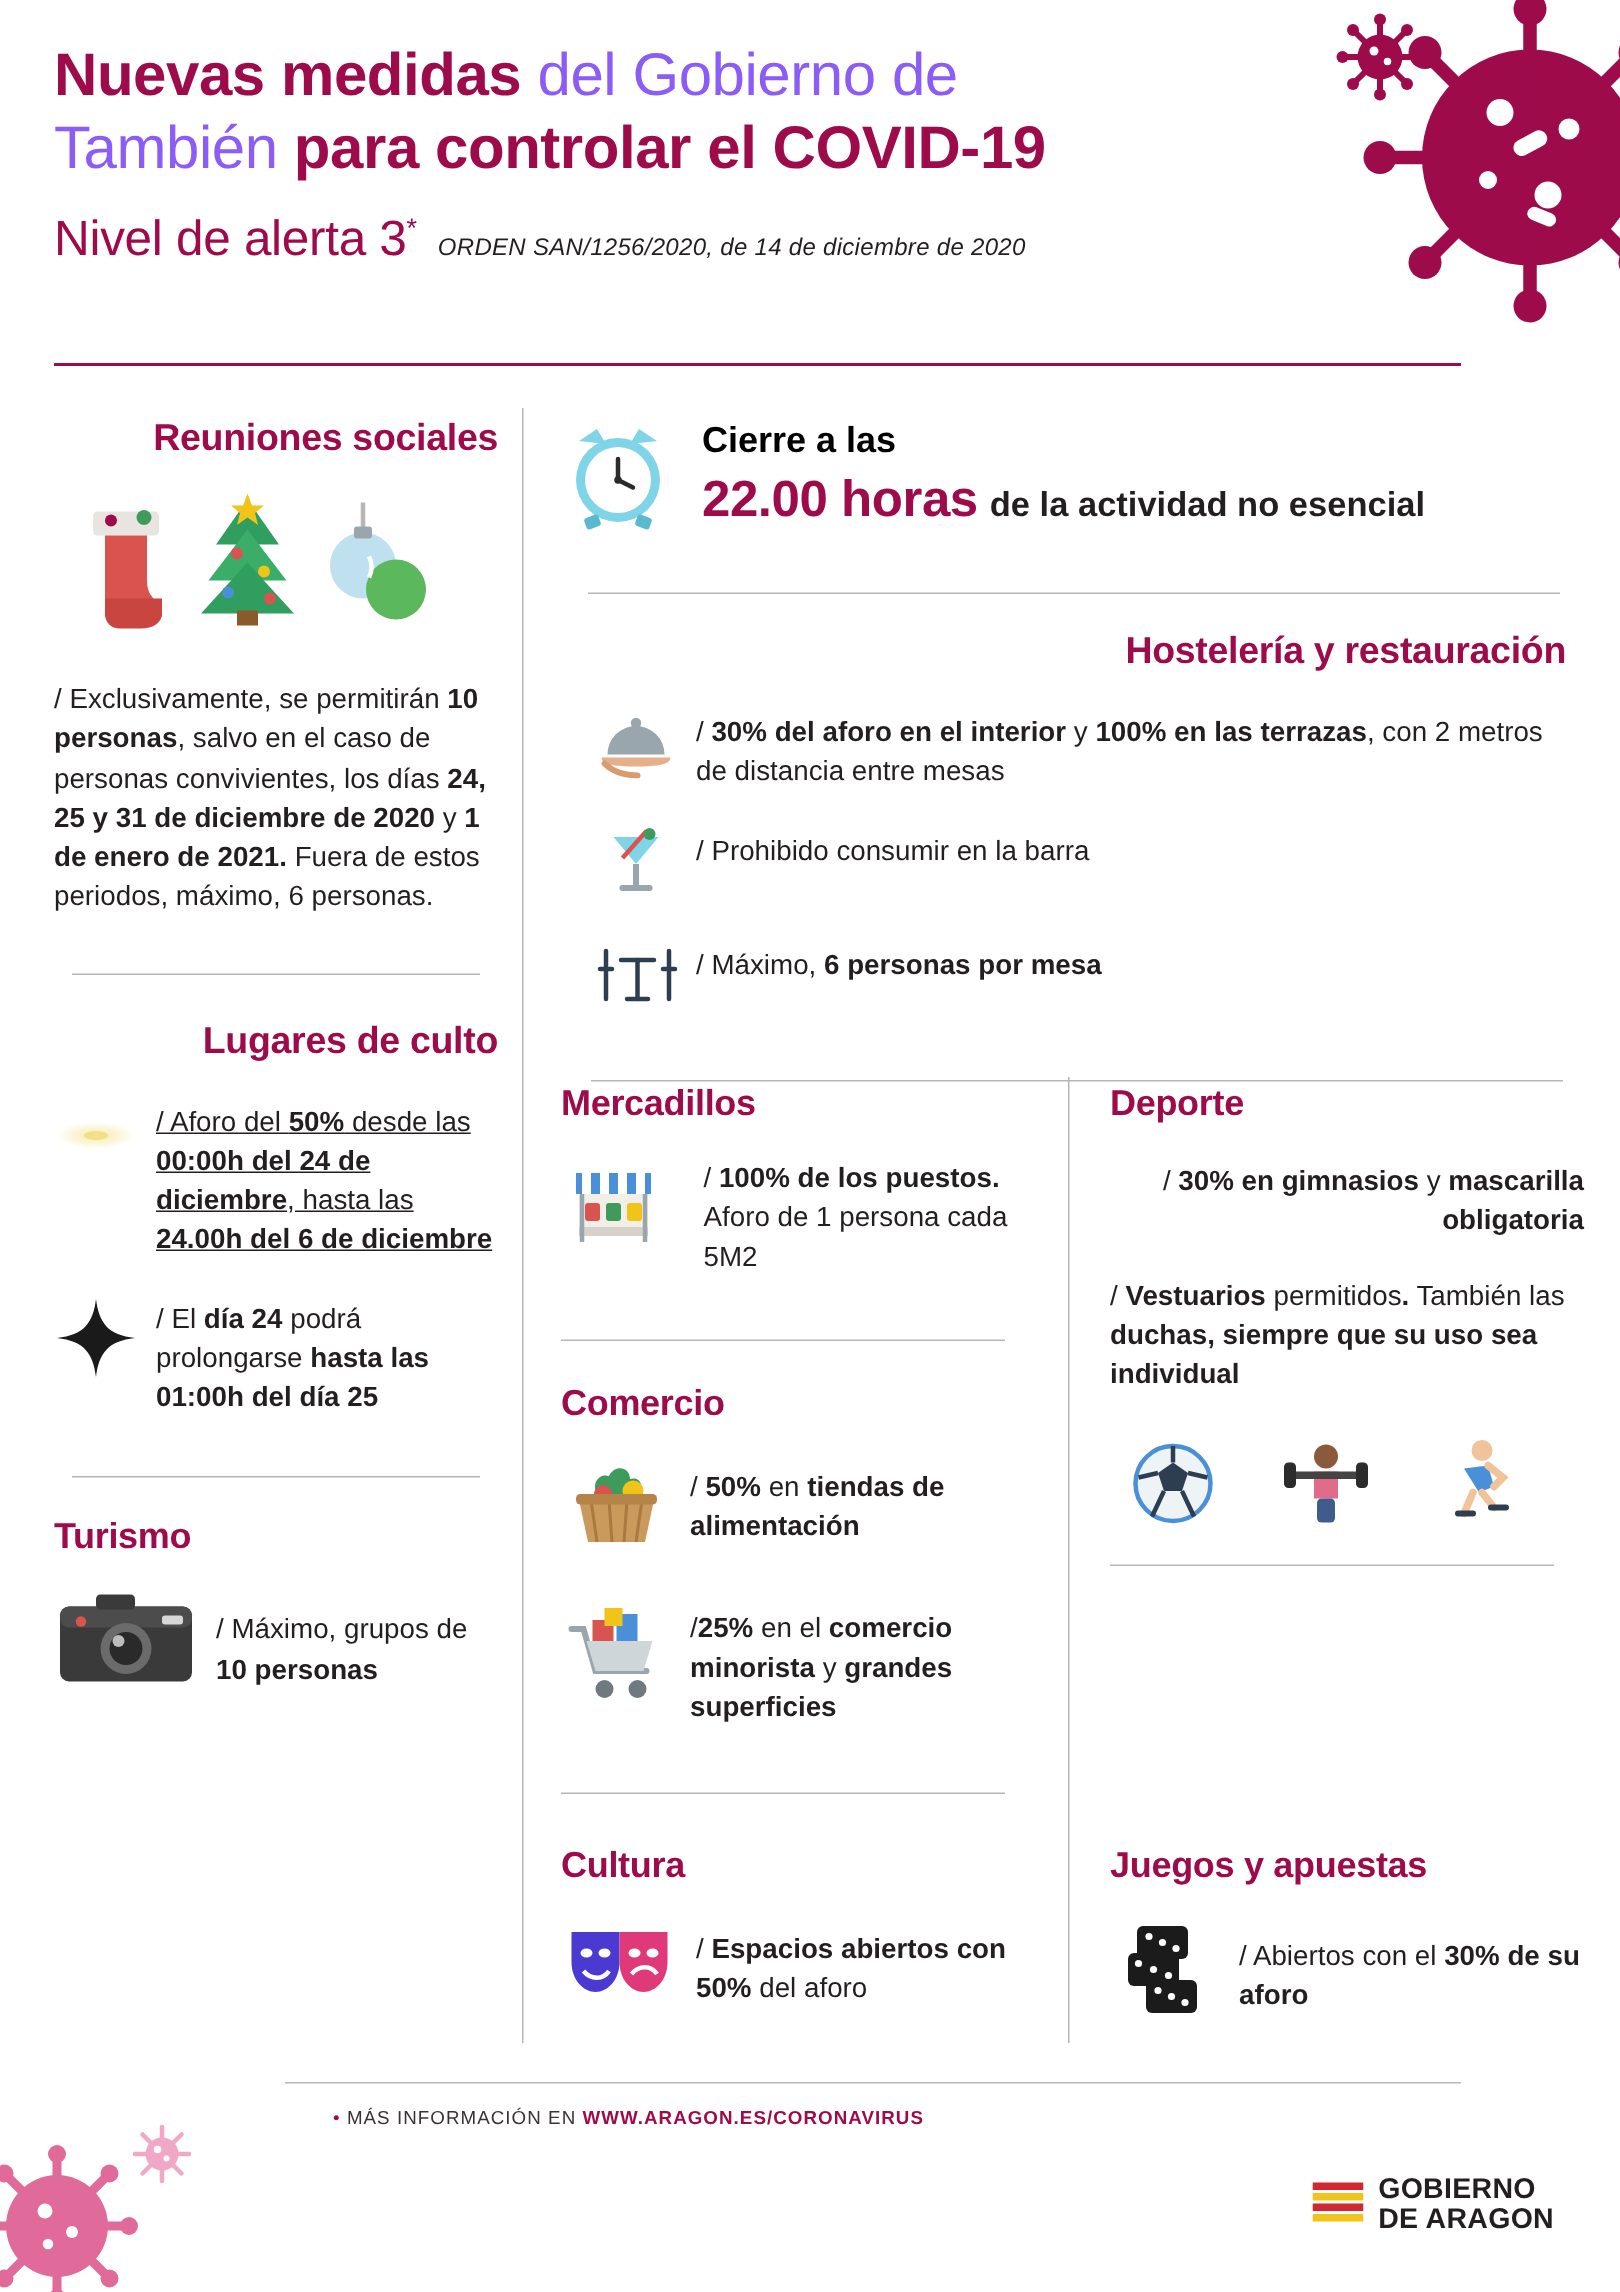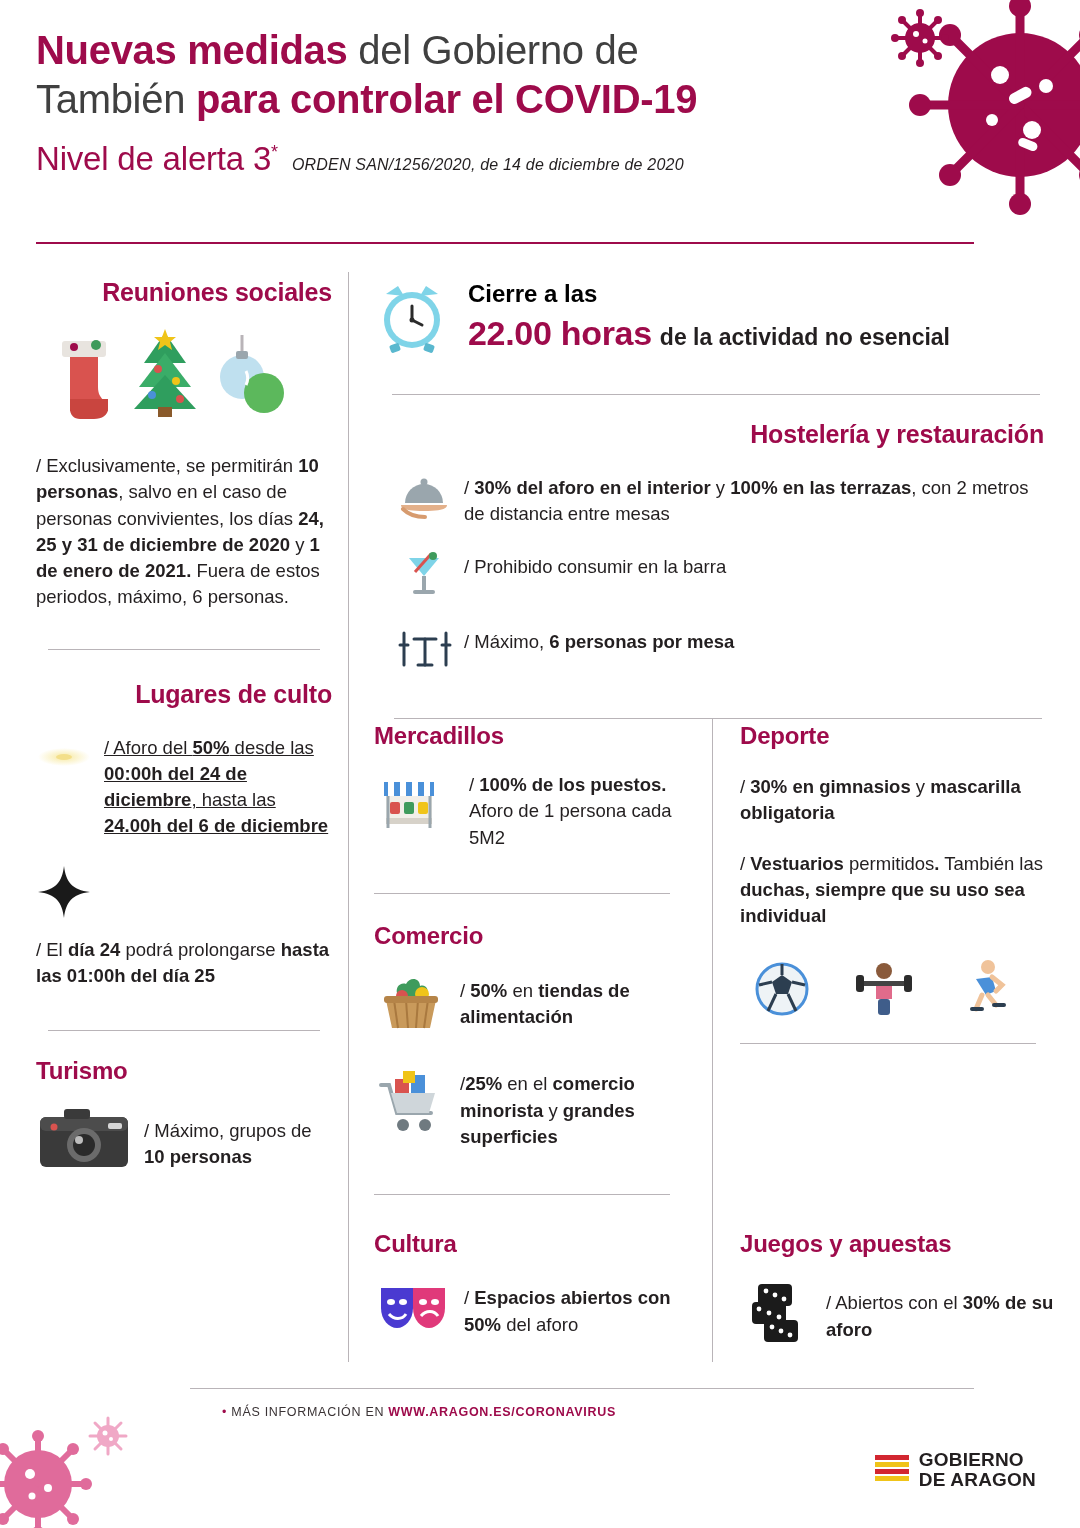--- a/index.html
+++ b/index.html
@@ -14,21 +14,21 @@
 
   
   .virus { position: absolute; pointer-events: none; }
 
   
   .header { position: absolute; left: 36px; top: 26px; width: 880px; }
   .h-title {
     font-size: 40px; line-height: 1.22; font-weight: 400; letter-spacing: -.3px;
   }
   .h-title .mag { color: #9e0b4b; font-weight: 700; }
-  .h-title .blk { color: #404040; font-weight: 400; }
+  .h-title .blk { color: #8b5cf6; font-weight: 400; }
   .h-sub { margin-top: 16px; display: flex; align-items: baseline; gap: 14px; }
   .h-level { font-size: 33px; color: #9e0b4b; font-weight: 400; letter-spacing: -.2px; }
   .h-level sup { font-size: 18px; }
   .h-order { font-size: 16px; font-style: italic; color: #231f20; letter-spacing: .2px; }
 
   .rule-top {
     position: absolute; left: 36px; top: 242px; width: 938px; height: 2px;
     background: #9e0b4b;
   }
 
@@ -195,21 +195,21 @@
                 <stop offset="100%" stop-color="#f7e9a0" stop-opacity="0"></stop>
           </radialGradient>
             </defs>
           <ellipse cx="26" cy="22" rx="26" ry="9" fill="url(#lr)"></ellipse>
           <ellipse cx="26" cy="22" rx="8" ry="3" fill="#f3df8a"></ellipse>
         </svg>
       </div>
       <div class="tx body-txt">/ Aforo del <b>50%</b>  desde las <b>00:00h del 24 de diciembre</b>, hasta las <b>24.00h del 6 de diciembre</b></div>
     </div>
 
-    <div class="item" style="margin-top:26px;flex-direction:column;">
+    <div class="item" style="margin-top:26px;">
       <div class="ic">
         <svg width="52" height="52" viewBox="0 0 52 52">
           <path d="M26 0c2 16 8 24 26 26-18 2-24 10-26 26-2-16-8-24-26-26 18-2 24-10 26-26z" fill="#1a1a1a"></path>
         </svg>
       </div>
       <div class="tx body-txt">/ El <b>día 24</b> podrá prolongarse <b>hasta las 01:00h del día 25</b></div>
     </div>
 
     <div class="hr" style="margin-top:40px; width:272px; margin-left:12px;"></div>
 
@@ -370,21 +370,21 @@
       </div>
       <div class="tx body-txt" style="padding-top:2px;">/<b>25%</b> en el <b>comercio minorista</b> y <b>grandes superficies</b></div>
     </div>
 
     <div class="hr" style="margin-top:44px; width:296px;"></div>
   </div>
 
   <div class="col" style="left:740px; top:722px; width:316px;">
     <div class="sec-title med">Deporte</div>
 
-    <div class="body-txt" style="margin-top:24px;">/ <b>30% en gimnasios</b> y <b>mascarilla obligatoria</b></div>
+    <div class="body-txt" style="margin-top:24px;text-align:right;">/ <b>30% en gimnasios</b> y <b>mascarilla obligatoria</b></div>
     <div class="body-txt" style="margin-top:24px;">/ <b>Vestuarios</b> permitidos<b>.</b> También las <b>duchas, siempre que su uso sea individual</b></div>
 
     <div style="margin-top:28px; display:flex; gap:46px; align-items:flex-end; padding-left:14px;">
       <svg width="56" height="56" viewBox="0 0 56 56">
         <circle cx="28" cy="28" r="25" fill="#eef3f6" stroke="#4a90d9" stroke-width="3"></circle>
         <polygon points="28,14 38,21 34,33 22,33 18,21" fill="#2c3e50"></polygon>
         <path d="M28 3v11M5 24l13 -3M51 24l-13 -3M14 50l8 -17M42 50l-8 -17" stroke="#2c3e50" stroke-width="3" fill="none"></path>
       </svg>
       <svg width="56" height="58" viewBox="0 0 56 58">
         <circle cx="28" cy="12" r="8" fill="#8a5a3b"></circle>

